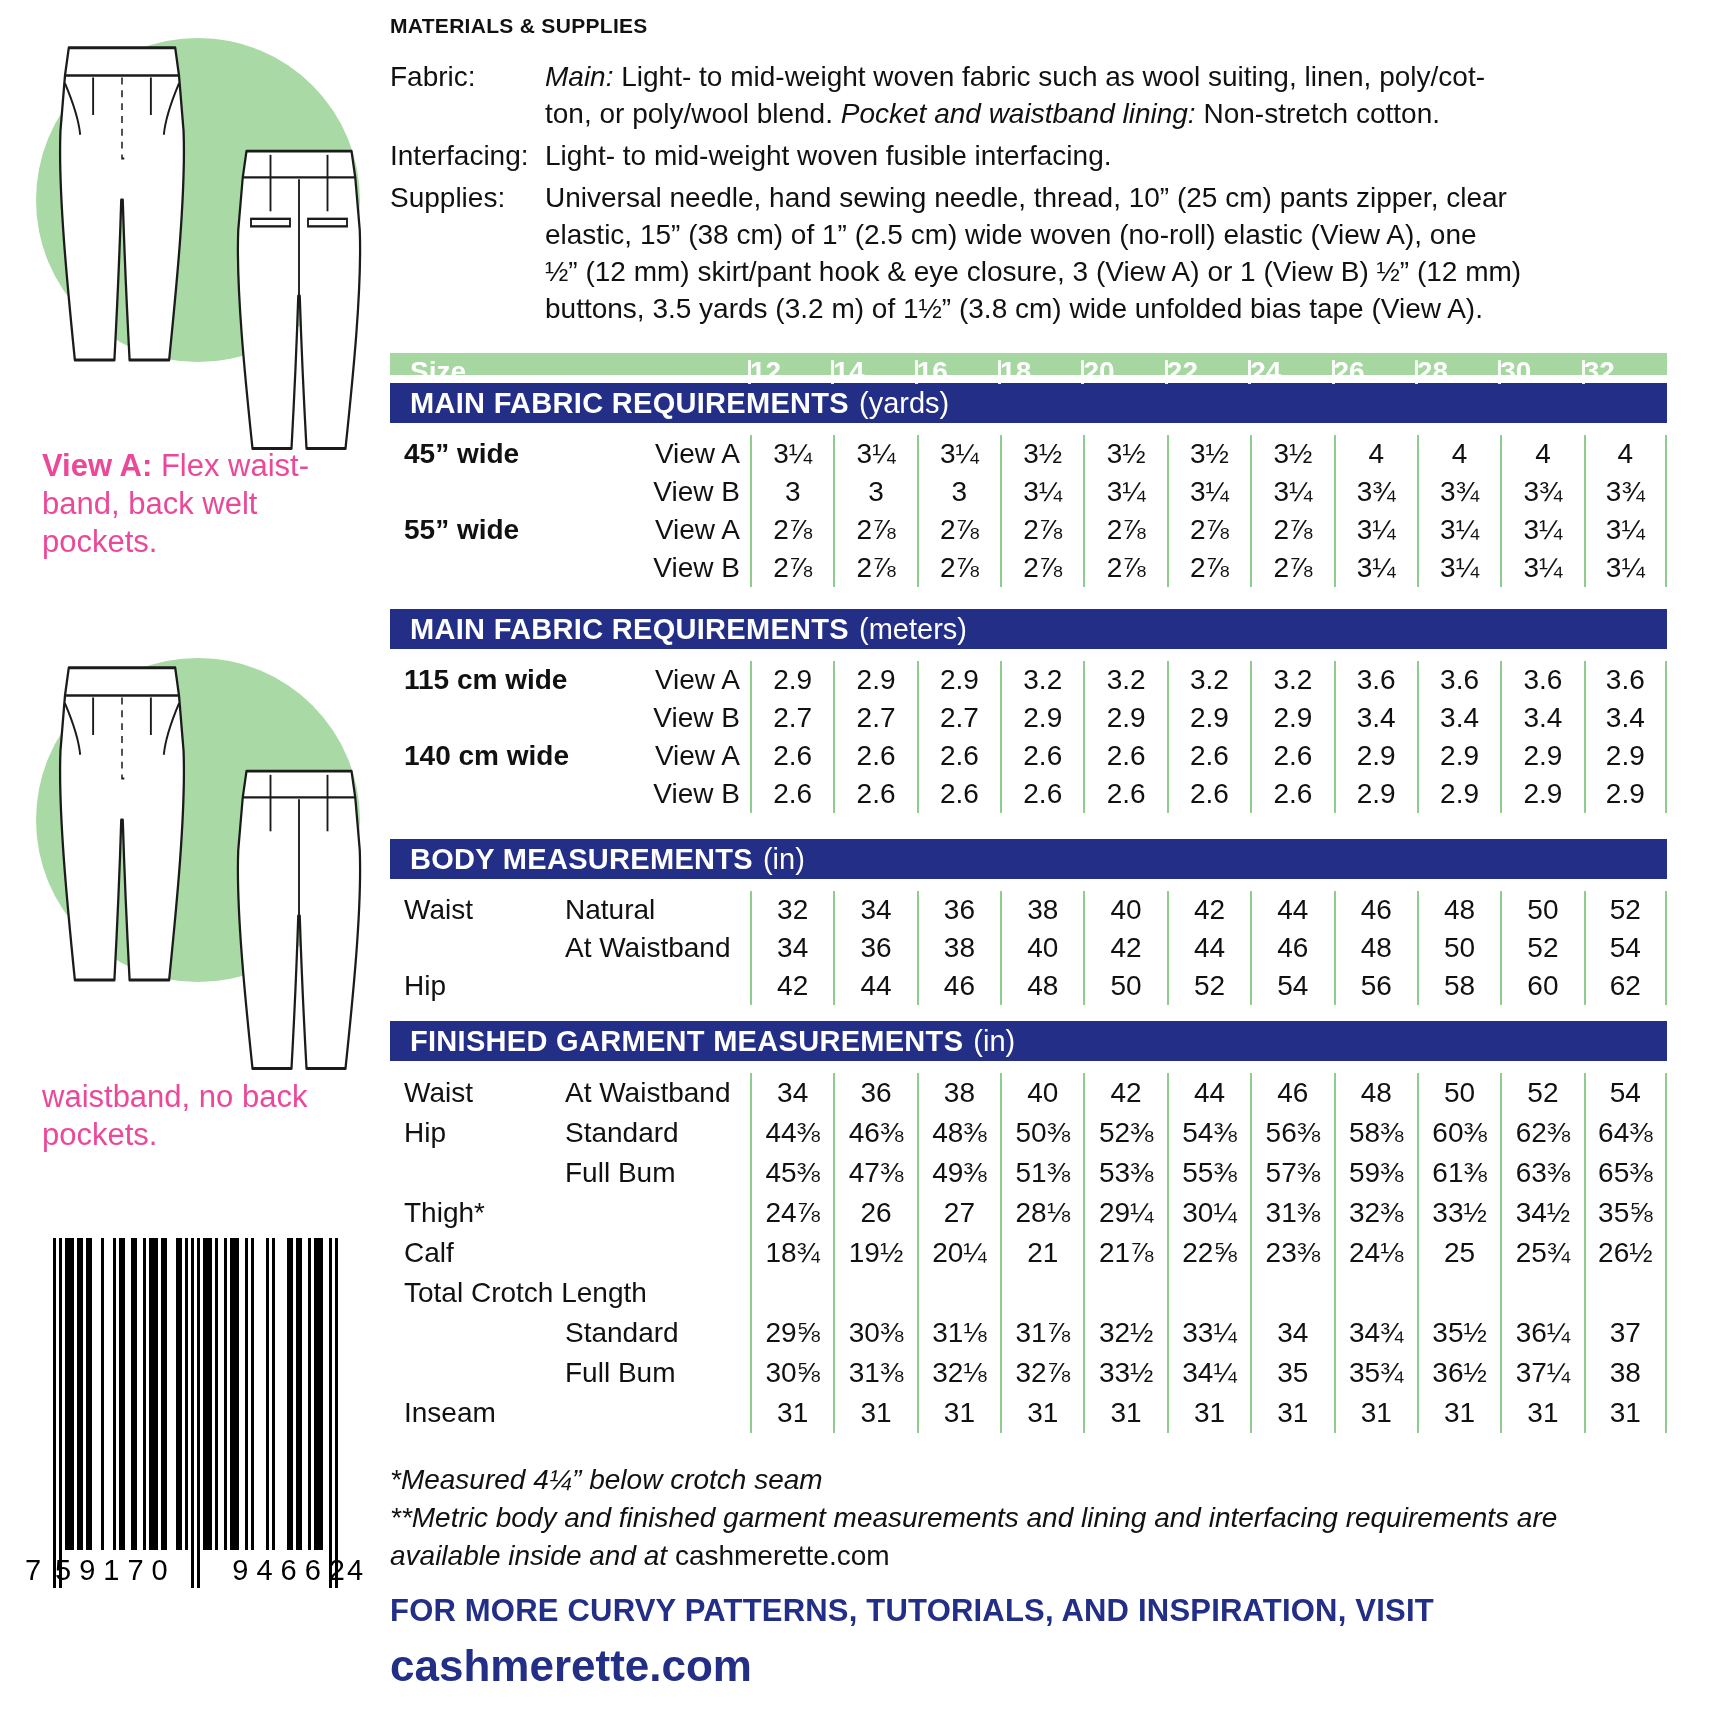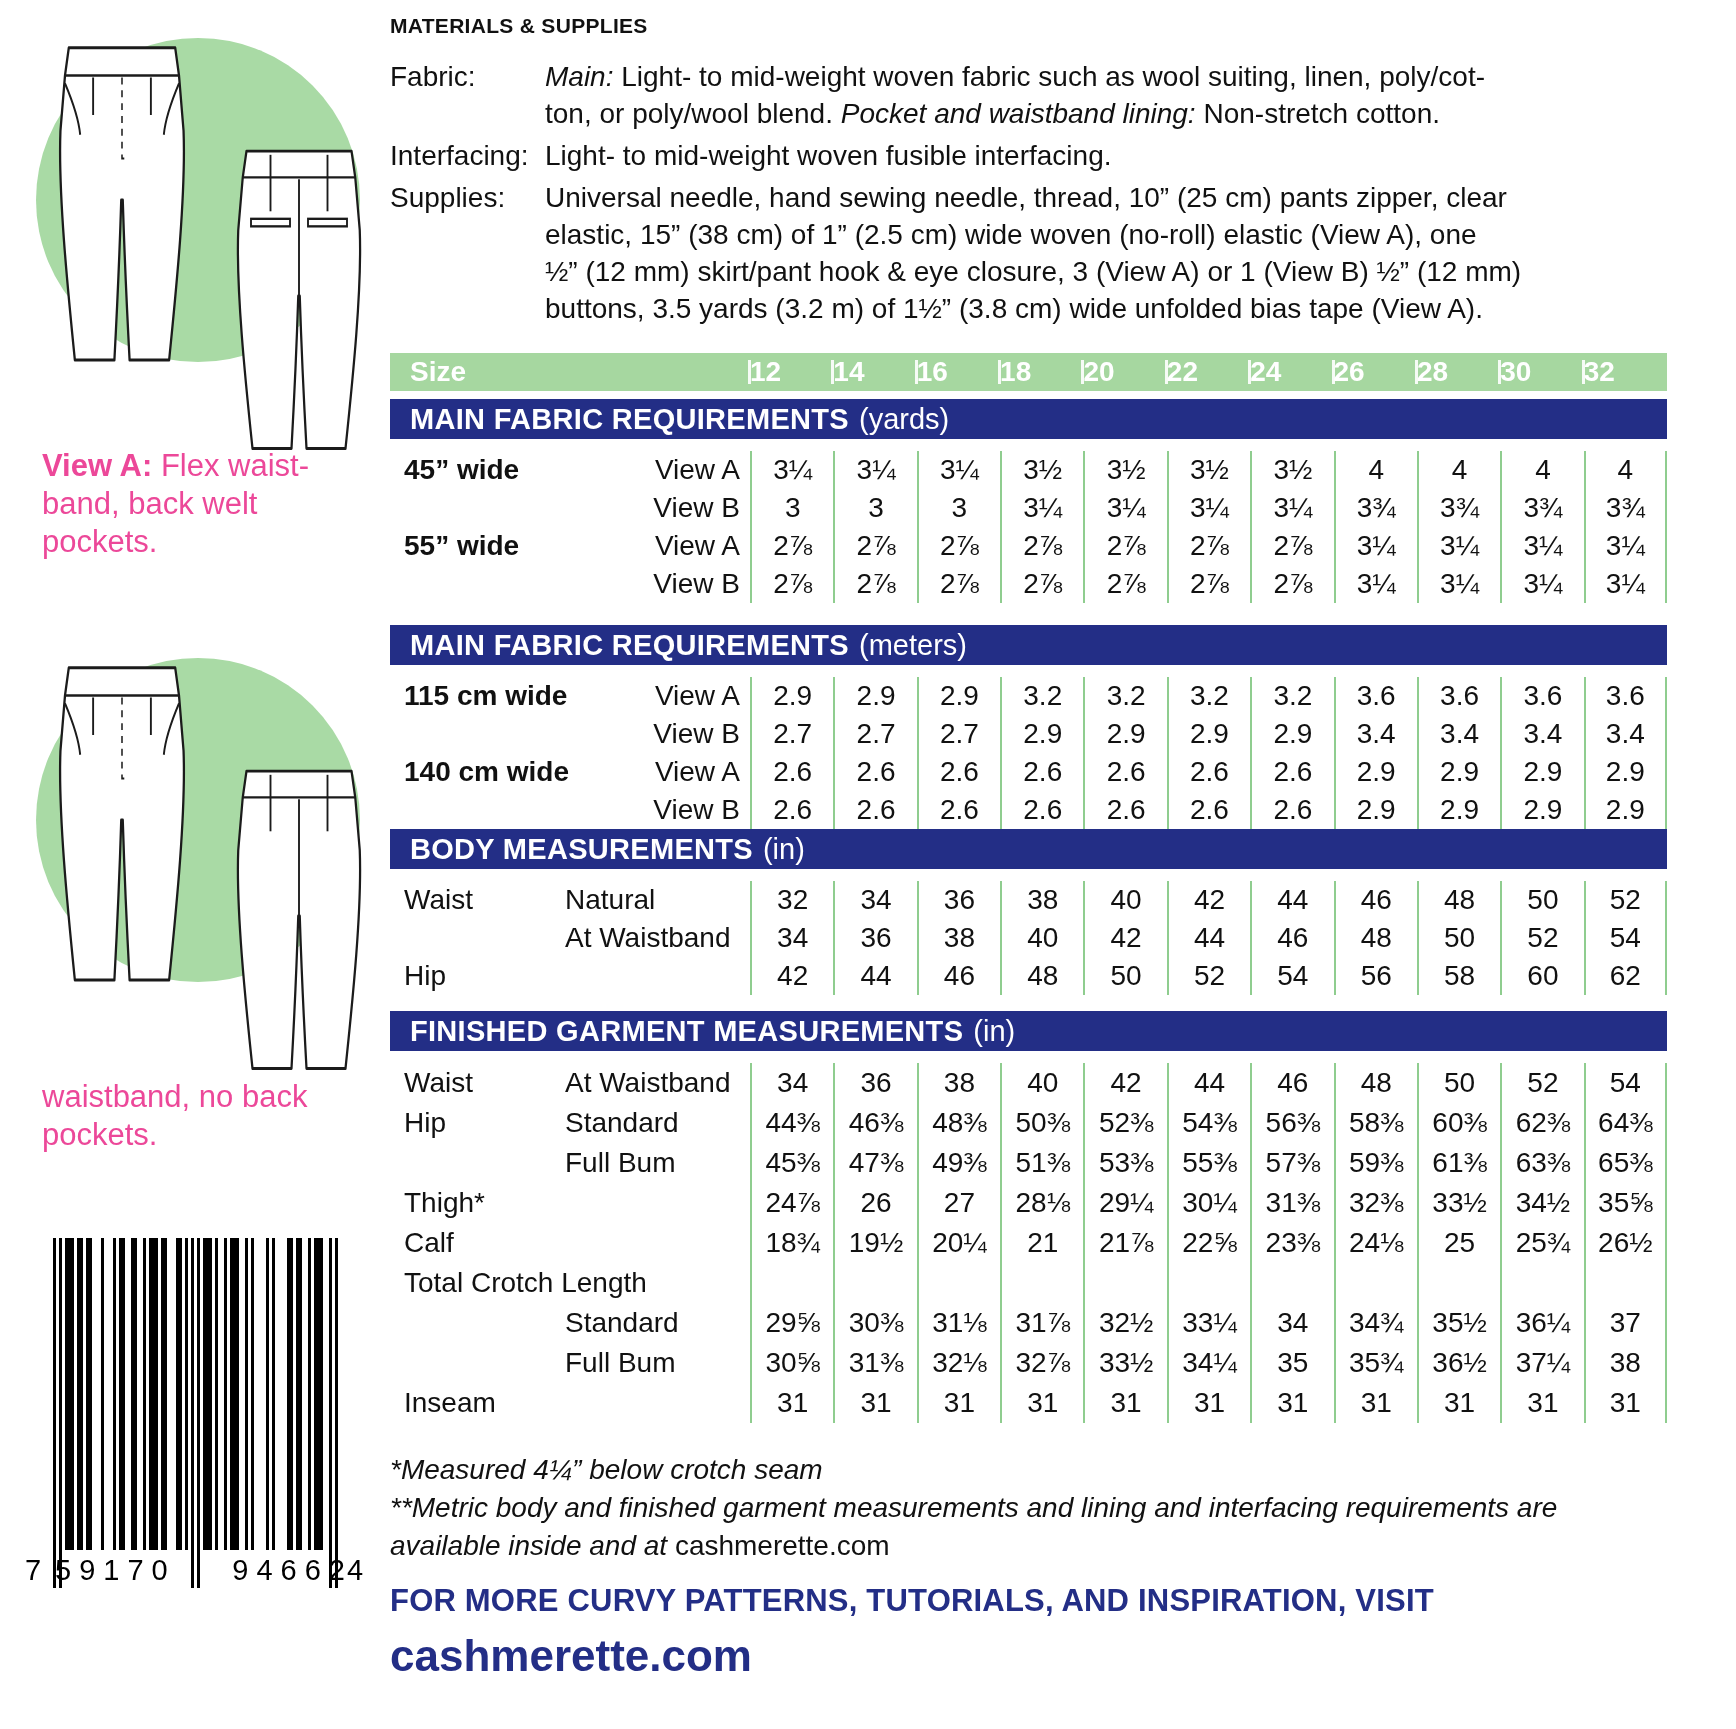--- a/index.html
+++ b/index.html
@@ -40,28 +40,28 @@
   .bc-g2{left:142px;width:158px;text-align:right;letter-spacing:8px}
 
   
   .right-col{position:absolute;left:390px;top:14px;width:1277px;font-size:28px;color:#111}
   .title{font-size:21px;font-weight:bold;margin:0 0 20px;letter-spacing:.3px}
   .def{display:grid;grid-template-columns:155px 1fr;line-height:37px;margin-bottom:5px}
   .def-label{white-space:nowrap}
   .line{white-space:nowrap}
 
   .size-bar{margin-top:26px;display:grid;grid-template-columns:360px repeat(11,1fr);
-            background:var(--green);height:38px;line-height:38px;color:#fff;font-weight:bold;font-size:28px}
+            background:var(--green);height:22px;line-height:38px;color:#fff;font-weight:bold;font-size:28px}
   .size-label{padding-left:20px}
   .size-cell{position:relative;}
   .size-cell::before{content:"";position:absolute;left:-2px;top:7px;bottom:7px;width:3px;background:rgba(255,255,255,.9)}
 
   .table-yards{margin-top:8px}
   .table-meters{margin-top:22px}
-  .table-bodym{}
+  .table-bodym{margin-top:26px}
   .table-finished{margin-top:16px}
   .section-bar{background:var(--navy);color:#fff;height:40px;line-height:40px;padding-left:20px;margin-bottom:12px}
   .bar-title{font-weight:bold;font-size:29px;letter-spacing:.3px}
   .bar-suffix{font-size:29px;margin-left:10px}
   .t-row{display:grid;grid-template-columns:360px repeat(11,1fr);height:38px;line-height:38px}
   .table-finished .t-row{height:40px;line-height:40px}
   .t-label{position:relative}
   .l1{position:absolute;left:14px;white-space:nowrap}
   .l2{position:absolute;left:175px;white-space:nowrap}
   .l2-right .l2{left:auto;right:10px}

